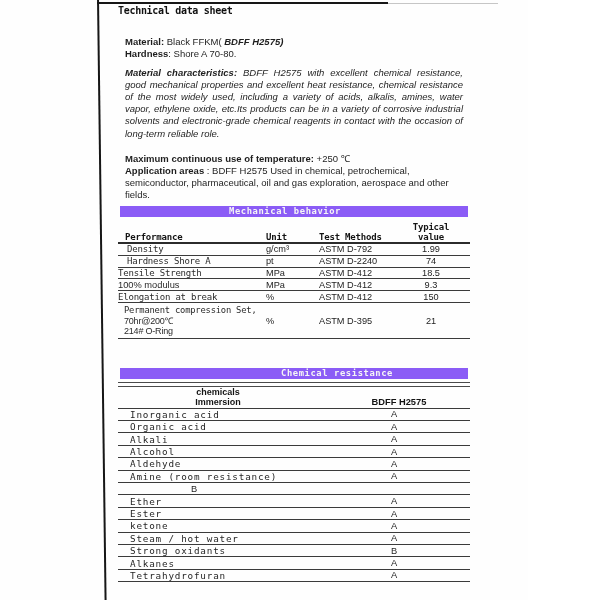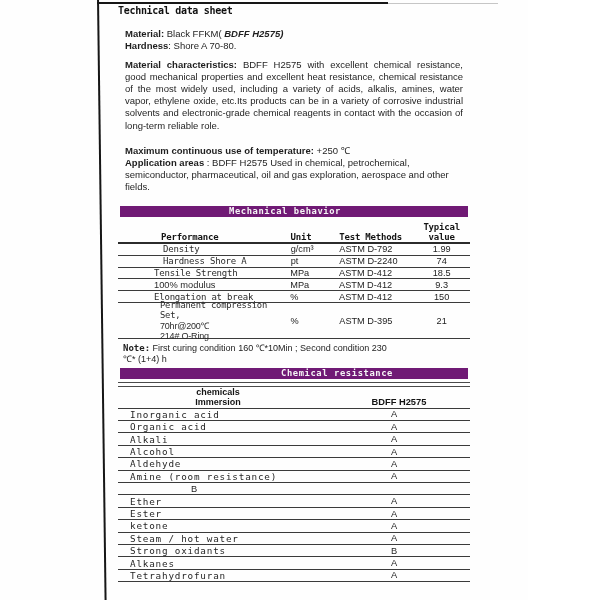--- a/index.html
+++ b/index.html
@@ -14,35 +14,35 @@
   
   .left-rule{position:absolute;left:96.5px;top:-2px;width:2.4px;height:606px;
     background:#161616;transform:rotate(-0.72deg);transform-origin:top left;}
   .top-rule{position:absolute;left:97px;top:2.2px;width:291px;height:2.2px;background:#161616;}
   .top-rule-faint{position:absolute;left:388px;top:2.6px;width:110px;height:1.2px;background:#c6c6c6;}
 
   .doc-title{position:absolute;left:118px;top:3.5px;
     font-family:"DejaVu Sans Mono",monospace;font-weight:bold;
     font-size:10px;line-height:13px;letter-spacing:-0.3px;color:#101010;}
 
-  .bodyline{position:absolute;left:125px;width:338px;font-size:9.5px;line-height:12.2px;color:#1e1e1e;}
-  .j{text-align:justify;}
+  .bodyline{position:absolute;left:125px;width:338px;font-size:9.5px;line-height:12.2px;color:#1e1e1e;margin-top:8px;}
+  .j{text-align:justify;font-style:italic;}
 
   
   .tbl{position:absolute;left:118px;width:352px;}
-  .bar{margin-left:2px;width:348px;background:#701a75;color:#f5f5f5;
+  .bar{margin-left:2px;width:348px;background:#8b5cf6;color:#f5f5f5;
     font-family:"DejaVu Sans Mono",monospace;font-weight:bold;font-size:8.8px;
     letter-spacing:0.6px;text-align:center;height:11px;line-height:11.5px;}
   .bar.mech{text-indent:-18px;}
   .bar.chem{height:11.5px;text-indent:86px;}
 
   .mhead{display:flex;align-items:flex-end;padding-top:3px;height:22px;
     border-bottom:2.5px solid #2b2b2b;
     font-family:"DejaVu Sans Mono",monospace;font-weight:bold;font-size:9px;letter-spacing:-0.2px;color:#141414;}
-  .c1{width:140px;box-sizing:border-box;margin-left:36px;}
+  .c1{width:140px;box-sizing:border-box;}
   .c2{width:58px;box-sizing:border-box;padding-left:8px;}
   .c3{width:84px;box-sizing:border-box;padding-left:3px;}
   .c4{width:62px;box-sizing:border-box;text-align:center;}
   .mhead .c1{padding-left:7px;}
   .mhead .c4{line-height:9.5px;}
 
   .mrow{display:flex;align-items:center;height:10.8px;border-bottom:1.5px solid #3b3b3b;
     font-size:9.2px;color:#222;}
   .mrow .lbl{font-family:"DejaVu Sans Mono",monospace;font-size:9px;letter-spacing:-0.2px;color:#2a2a2a;}
   .mrow .lbl.in1{padding-left:9px;}
@@ -140,24 +140,20 @@
       <div class="c1 lbl">
         <span class="ln">Permanent compression Set,</span>
         <span class="ln sans-ln">70hr@200℃</span>
         <span class="ln sans-ln">214# O-Ring</span>
       </div>
       <div class="c2">%</div>
       <div class="c3">ASTM D-395</div>
       <div class="c4">21</div>
     </div>
 
-    <div class="note">
-      <span class="nlab">Note:</span><span> First curing condition 160 ℃*10Min ; Second condition 230</span>
-      <br><span>℃* (1+4) h</span>
-    </div>
   </div>
 
   <div class="tbl" style="top:367.5px">
     <div class="bar chem">Chemical resistance</div>
     <div class="chem-toprule"></div>
 
     <div class="chead">
       <div class="cc1">
         <span style="display:block">chemicals</span>
         <span style="display:block">Immersion</span>

